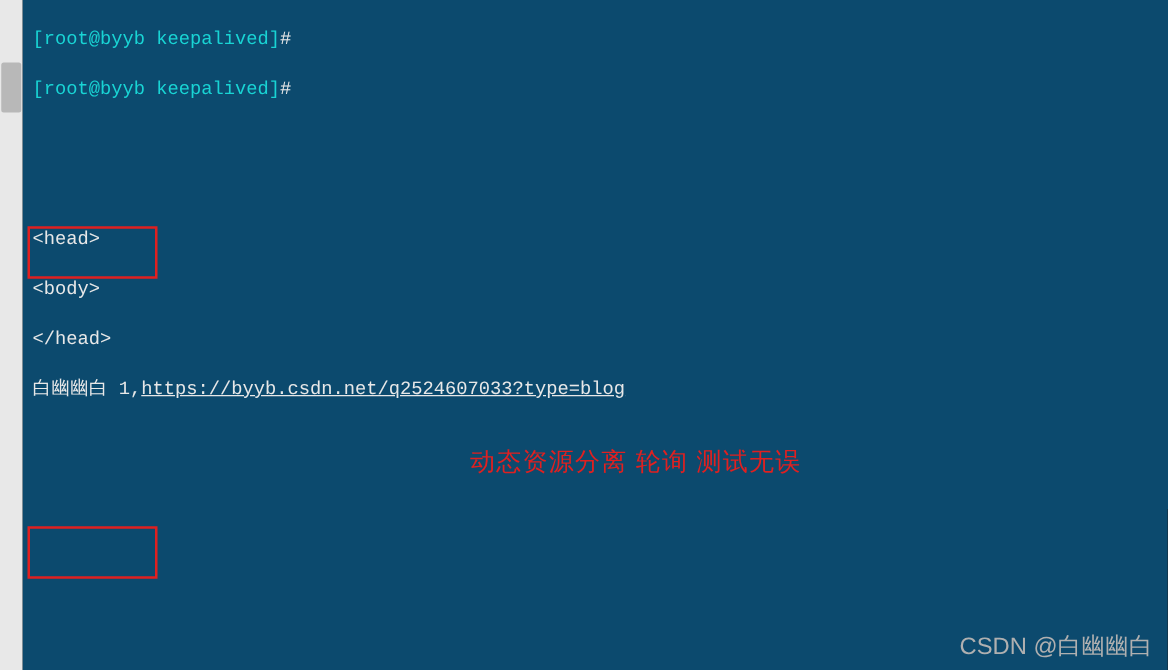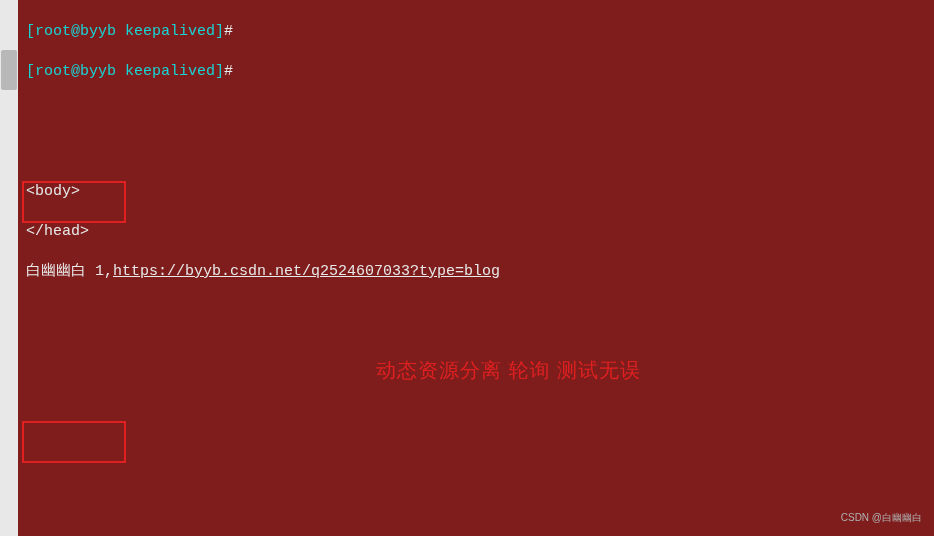--- a/index.html
+++ b/index.html
@@ -23,21 +23,21 @@
     position: absolute;
     left: 1px; right: 1px;
     height: 40px;
     top: 50px;
     background: #b8b8b8;
     border-radius: 2px;
   }
   .term {
     position: absolute;
     left: 18px; right: 0; top: 0; bottom: 0;
-    background: #7f1d1d;
+    background: #0c4a6e;
     padding: 2px 8px;
     white-space: pre;
   }
   .line { height: 20px; }
   .cyan { color: #19d4d4; }
   .purple { color: #c77bff; }
   .white { color: #e8e8e8; }
   .redbox1 {
     position: absolute;
     left: 22px;
@@ -69,36 +69,37 @@
     z-index: 3;
     white-space: nowrap;
   }
   .underline { text-decoration: underline; }
   .watermark {
     position: absolute;
     right: 12px;
     bottom: 8px;
     color: #b0b0b0;
     font-family: "Microsoft YaHei", Arial, sans-serif;
-    font-size: 10px;
+    font-size: 19px;
     z-index: 6;
   }
 </style>
 </head>
 <body>
 
 <div class="scrollbar-track">
   <div class="scroll-thumb"></div>
 </div>
 
 <div class="term">
 <div class="line"><span class="cyan">[</span><span class="cyan">root@byyb</span><span class="cyan"> </span><span class="cyan">keepalived</span><span class="cyan">]</span><span class="white">#</span></div>
 <div class="line"><span class="cyan">[</span><span class="cyan">root@byyb</span><span class="cyan"> </span><span class="cyan">keepalived</span><span class="cyan">]</span><span class="white">#</span></div>
 <div class="line"></div>
 <div class="line"></div>
+<div class="line"><span>&lt;head&gt;</span></div>
 <div class="line"><span>&lt;body&gt;</span></div>
 <div class="line"><span>&lt;/head&gt;</span></div>
 <div class="line"><span>白幽幽白 1,</span><span class="underline">https://byyb.csdn.net/q2524607033?type=blog</span></div>
 <div class="line"></div>
 
 
 
 
 
 

